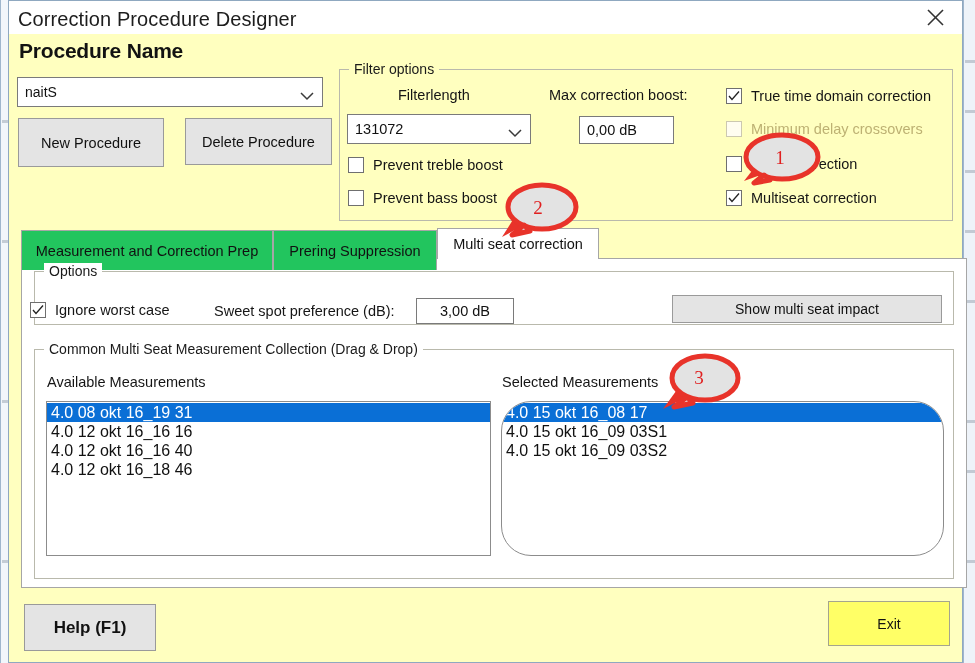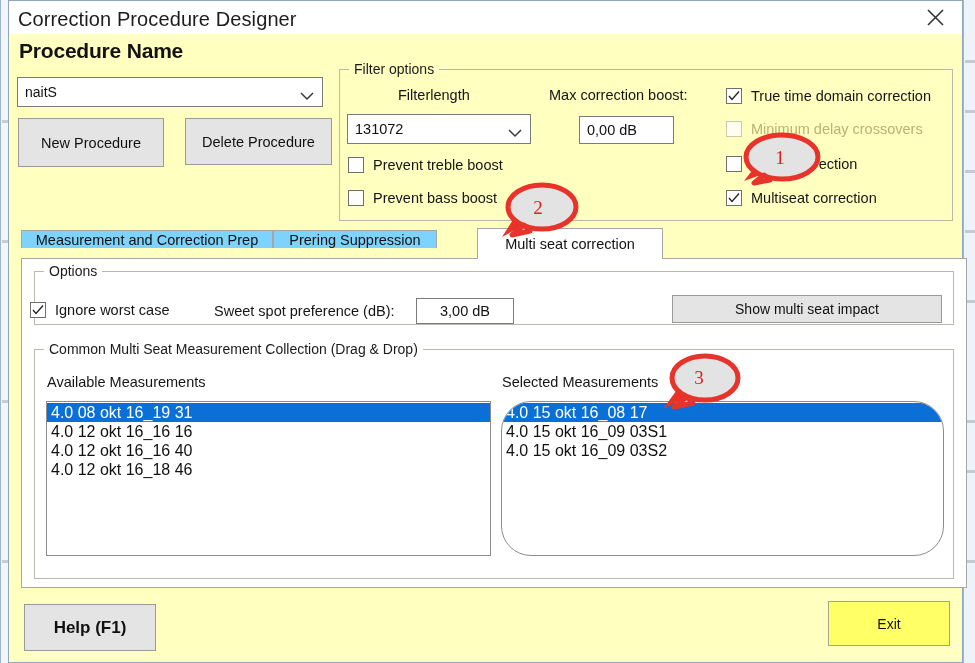--- a/index.html
+++ b/index.html
@@ -221,44 +221,44 @@
   
   .tabstrip {
     position: absolute;
     left: 12px;
     top: 229px;
     height: 28px;
   }
   .tab {
     position: absolute;
     top: 0;
-    height: 18px;
+    height: 40px;
     box-sizing: border-box;
     display: flex;
     align-items: center;
     justify-content: center;
     font-size: 14.5px;
     color: #111;
-    background: #7dd3fc;
+    background: #22c55e;
     border: 1px solid #a6a6a6;
     border-bottom: none;
     cursor: default;
     user-select: none;
     white-space: nowrap;
   }
   .tab.active {
     background: #ffffff;
     height: 31px;
     top: -2px;
     z-index: 5;
     border-color: #a6a6a6;
   }
   #tab-0 { left: 0px;   width: 252px; }
   #tab-1 { left: 252px; width: 164px; }
-  #tab-2 { left: 416px; width: 186px; margin-left: 40px; }
+  #tab-2 { left: 416px; width: 162px; }
 
   .tabpanel {
     position: absolute;
     left: 12px;
     top: 257px;
     width: 946px;
     height: 330px;
     background: #ffffff;
     border: 1px solid #a6a6a6;
     border-top: 1px solid #a6a6a6;

